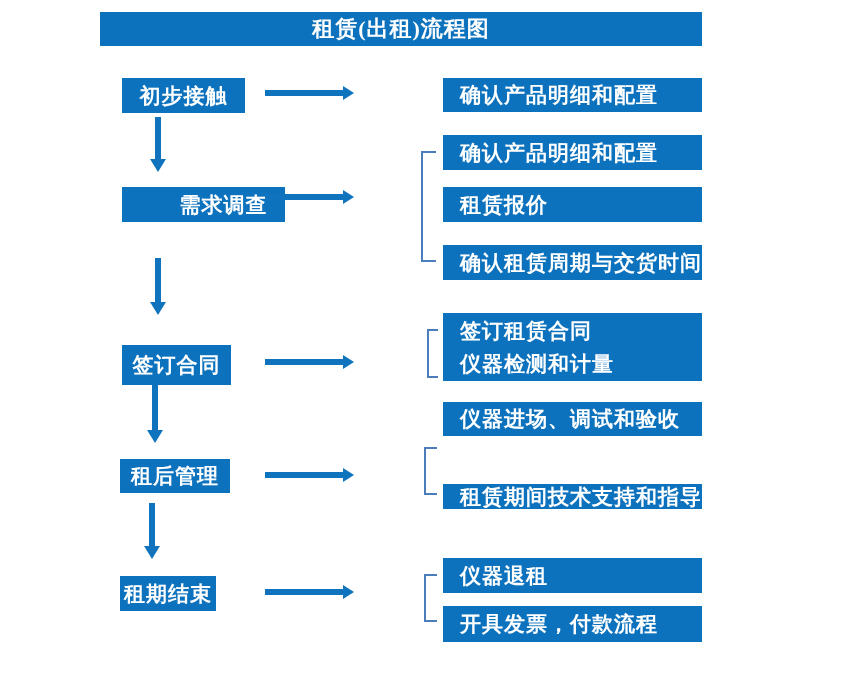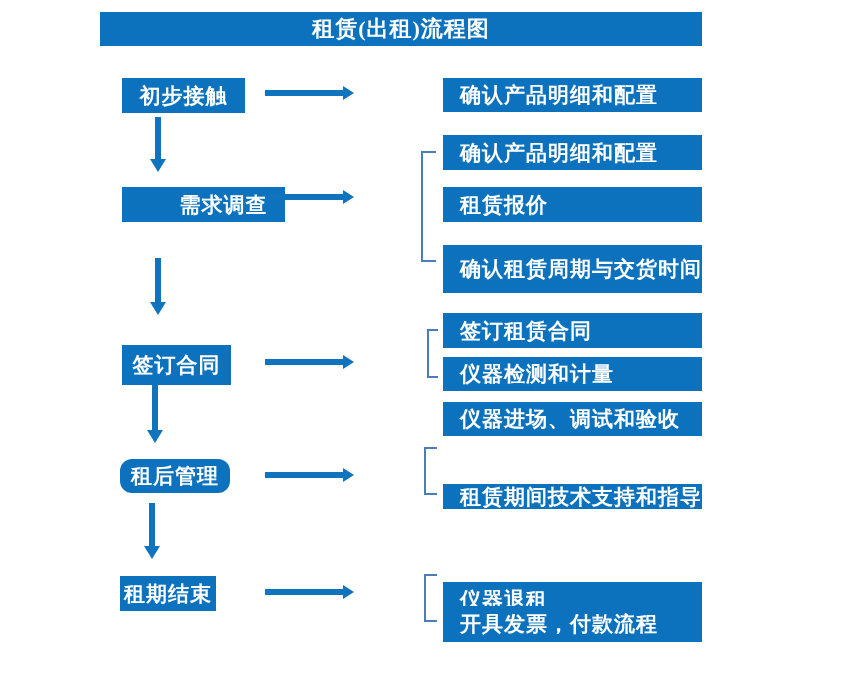--- a/index.html
+++ b/index.html
@@ -65,21 +65,21 @@
 </head>
 <body>
 
 <div class="canvas">
 
   <div class="title-bar">租赁(出租)流程图</div>
 
   <div class="box step" style="left:102px;top:78px;width:123px;height:35px;">初步接触</div>
   <div class="box step" style="left:102px;top:187px;width:123px;height:35px;padding-left:40px;">需求调查</div>
   <div class="box step" style="left:102px;top:345px;width:109px;height:40px;">签订合同</div>
-  <div class="box step" style="left:100px;top:459px;width:110px;height:34px;border-radius:12px;">租后管理</div>
+  <div class="box step" style="left:100px;top:459px;width:110px;height:34px;">租后管理</div>
   <div class="box step" style="left:100px;top:576px;width:96px;height:35px;">租期结束</div>
 
   <div class="varrow" style="left:150px;top:117px;height:55px;">
     <div class="shaft"></div>
     <div class="head"></div>
   </div>
   <div class="varrow" style="left:150px;top:258px;height:57px;">
     <div class="shaft"></div>
     <div class="head"></div>
   </div>
@@ -114,21 +114,21 @@
   </div>
 
   <div class="bracket" style="left:421px;top:151px;width:15px;height:111px;"></div>
   <div class="bracket" style="left:427px;top:329px;width:11px;height:49px;"></div>
   <div class="bracket" style="left:424px;top:447px;width:13px;height:48px;"></div>
   <div class="bracket" style="left:424px;top:574px;width:13px;height:48px;"></div>
 
   <div class="box detail" style="top:78px;height:34px;">确认产品明细和配置</div>
   <div class="box detail" style="top:135px;height:35px;">确认产品明细和配置</div>
   <div class="box detail" style="top:187px;height:35px;">租赁报价</div>
-  <div class="box detail" style="top:245px;height:48px;">确认租赁周期与交货时间</div>
+  <div class="box detail" style="top:245px;height:35px;">确认租赁周期与交货时间</div>
   <div class="box detail" style="top:313px;height:35px;">签订租赁合同</div>
-  <div class="box detail" style="top:357px;height:34px;">仪器检测和计量</div>
+  <div class="box detail" style="top:347px;height:34px;">仪器检测和计量</div>
   <div class="box detail" style="top:402px;height:34px;">仪器进场、调试和验收</div>
   <div class="box detail" style="top:484px;height:25px;">租赁期间技术支持和指导</div>
-  <div class="box detail" style="top:582px;height:35px;">仪器退租</div>
+  <div class="box detail" style="top:558px;height:35px;">仪器退租</div>
   <div class="box detail" style="top:606px;height:36px;">开具发票，付款流程</div>
 
 </div>
 
 </body></html>

